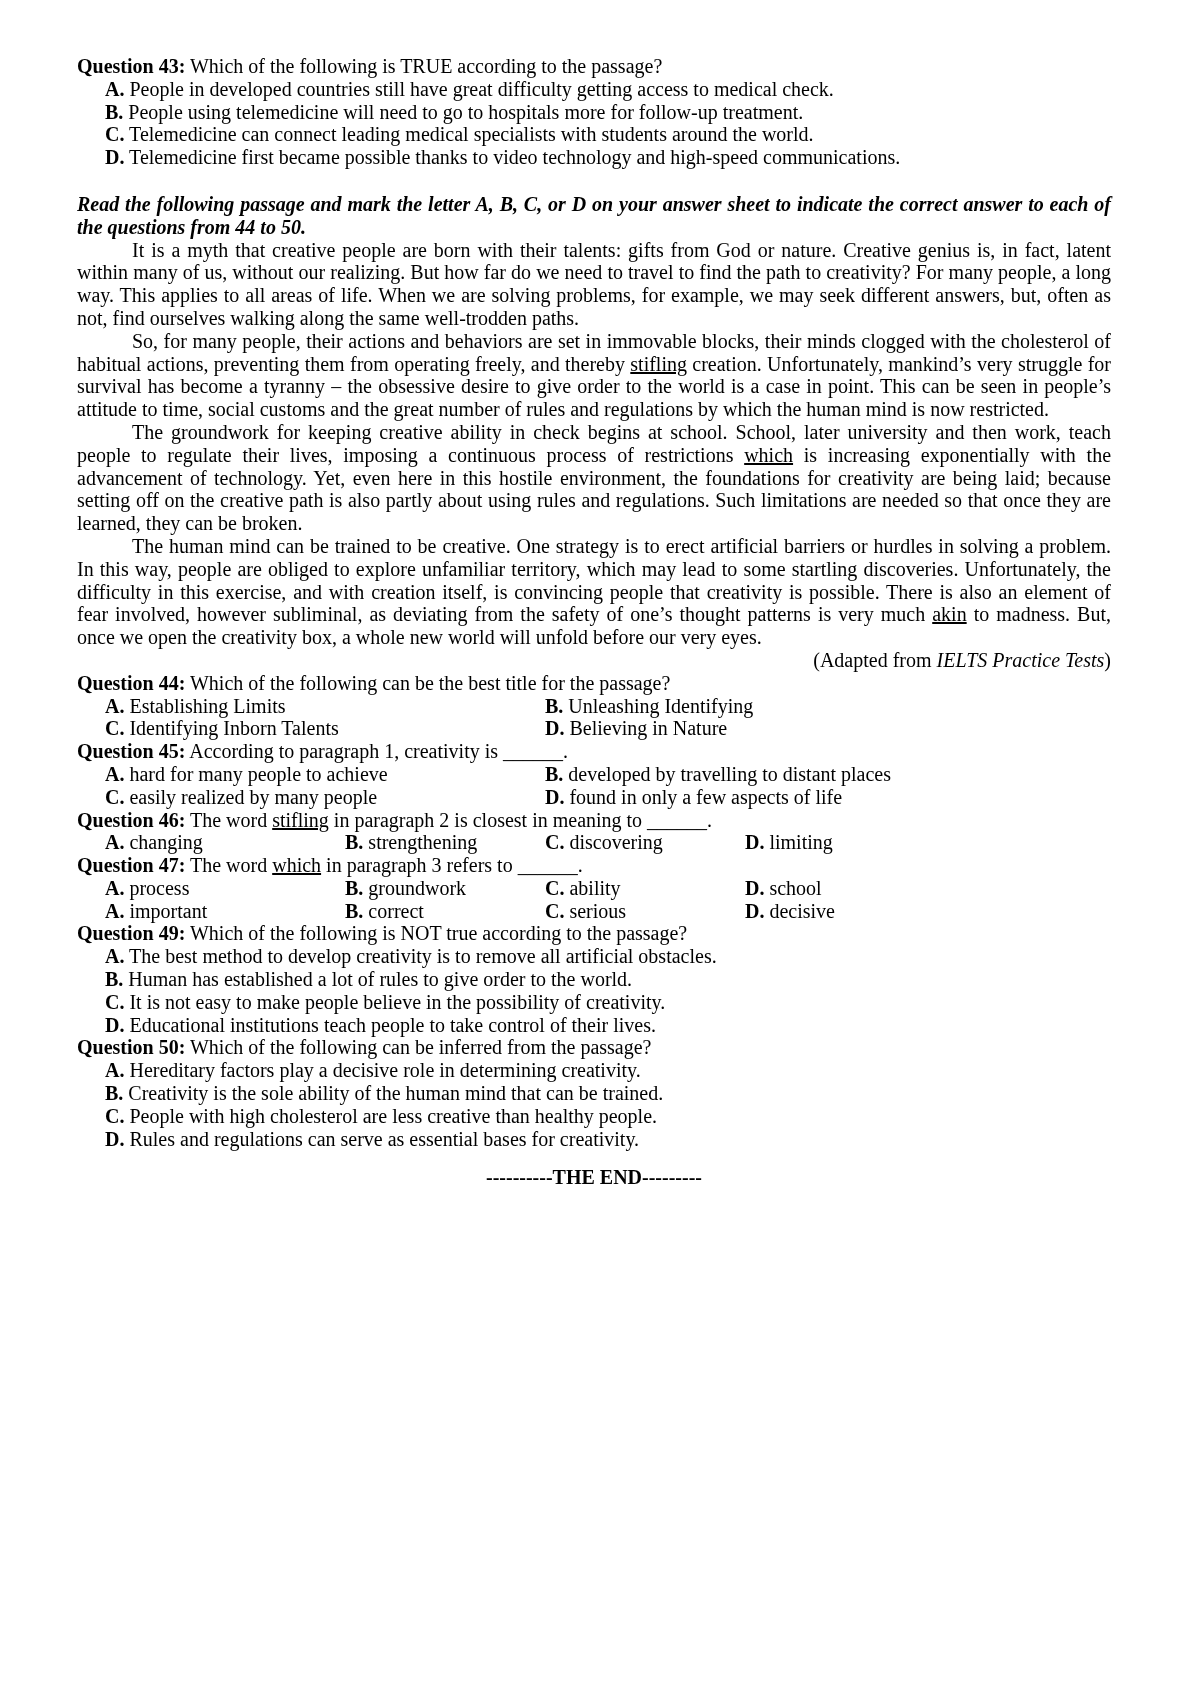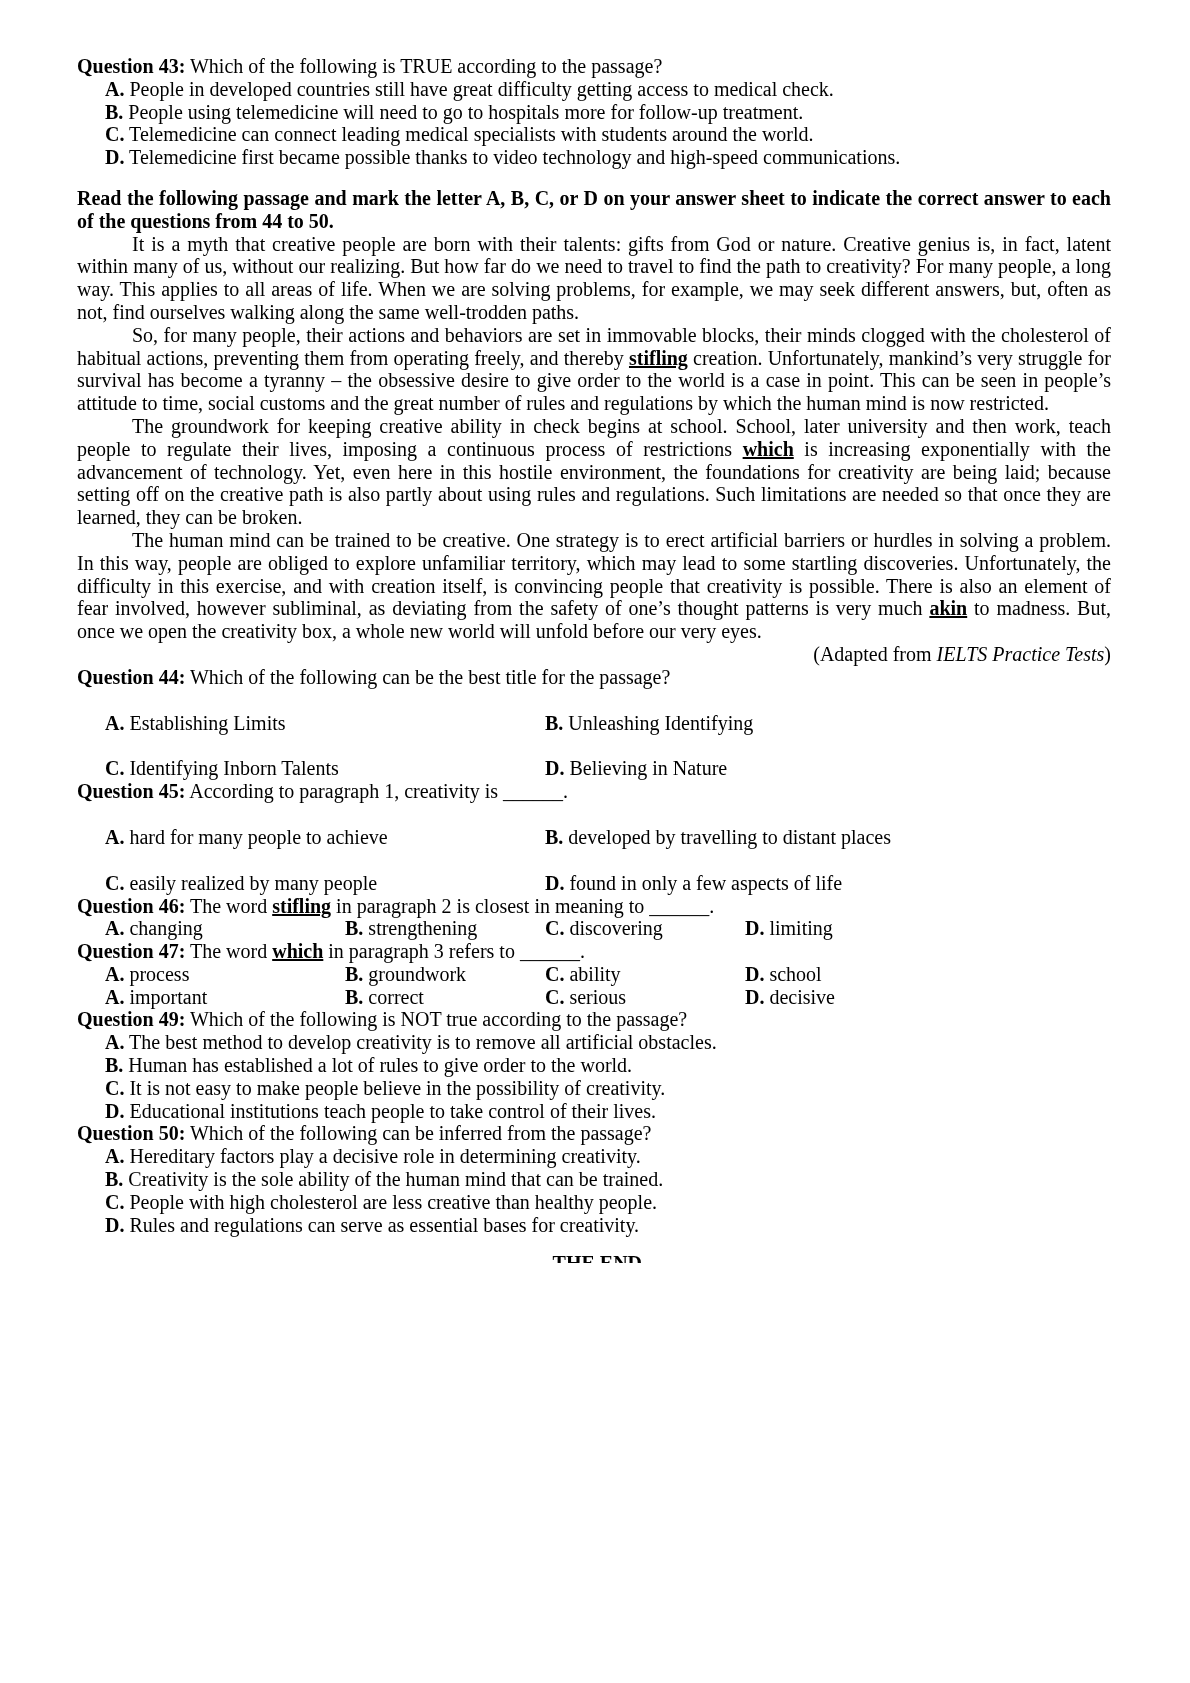--- a/index.html
+++ b/index.html
@@ -21,37 +21,37 @@
     top: 55px;
     width: 1034px;
   }
   .qlabel { font-weight: bold; }
   .opt-letter { font-weight: bold; }
   .opt { padding-left: 28px; }
   .grid2 {
     display: grid;
     grid-template-columns: 440px auto;
     padding-left: 28px;
-    margin-top: 23px;
   }
   .grid4 {
     display: grid;
     grid-template-columns: 240px 200px 200px auto;
     padding-left: 28px;
   }
   .instr {
     font-weight: bold;
+    font-style: italic;
     text-align: justify;
-    margin-top: 18px;
+    margin-top: 24px;
   }
   .para {
     text-align: justify;
     text-indent: 55px;
   }
-  .kw { font-weight: bold; text-decoration: underline; }
+  .kw { font-weight: normal; text-decoration: underline; }
   .source { text-align: right; }
   .source .italic { font-style: italic; }
   .theend {
     text-align: center;
     font-weight: bold;
     margin-top: 16px;
   }
   .footer {
     position: absolute;
     top: 1592px;

